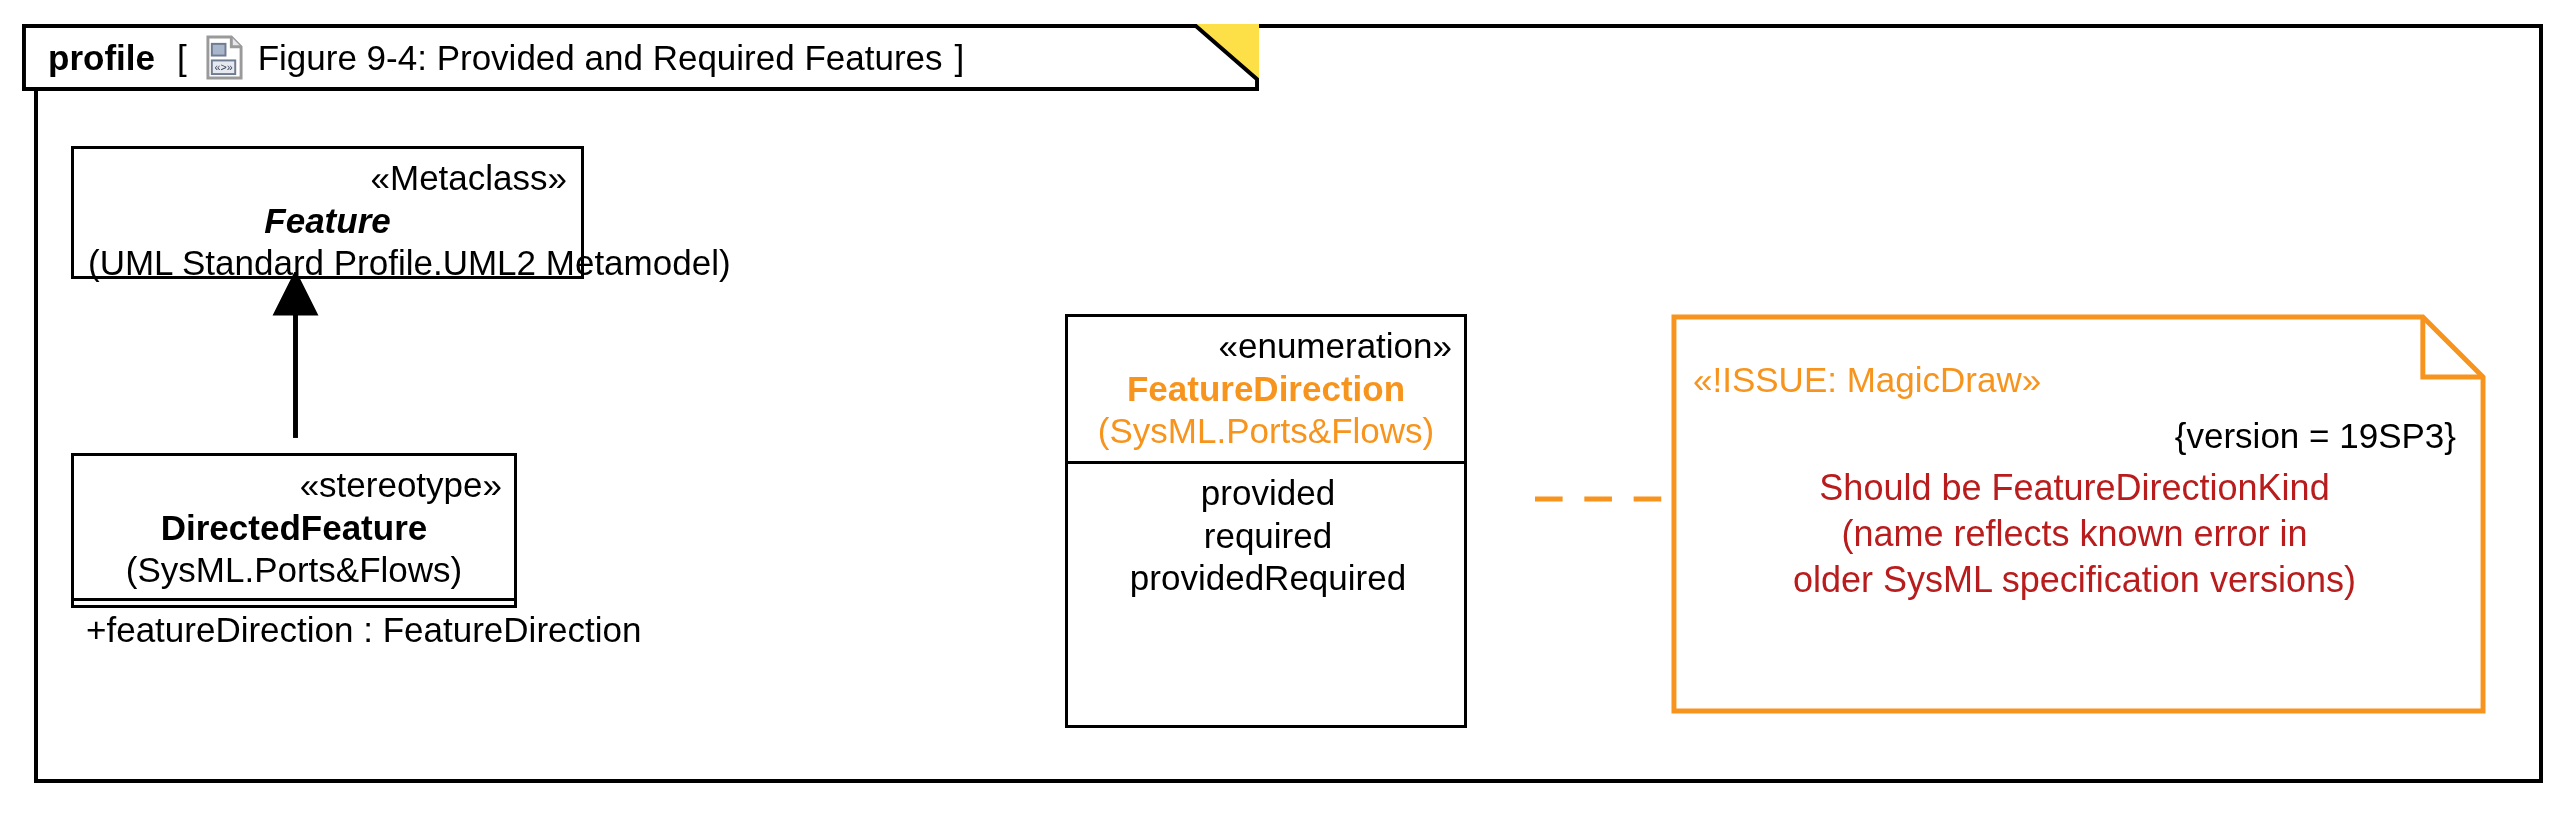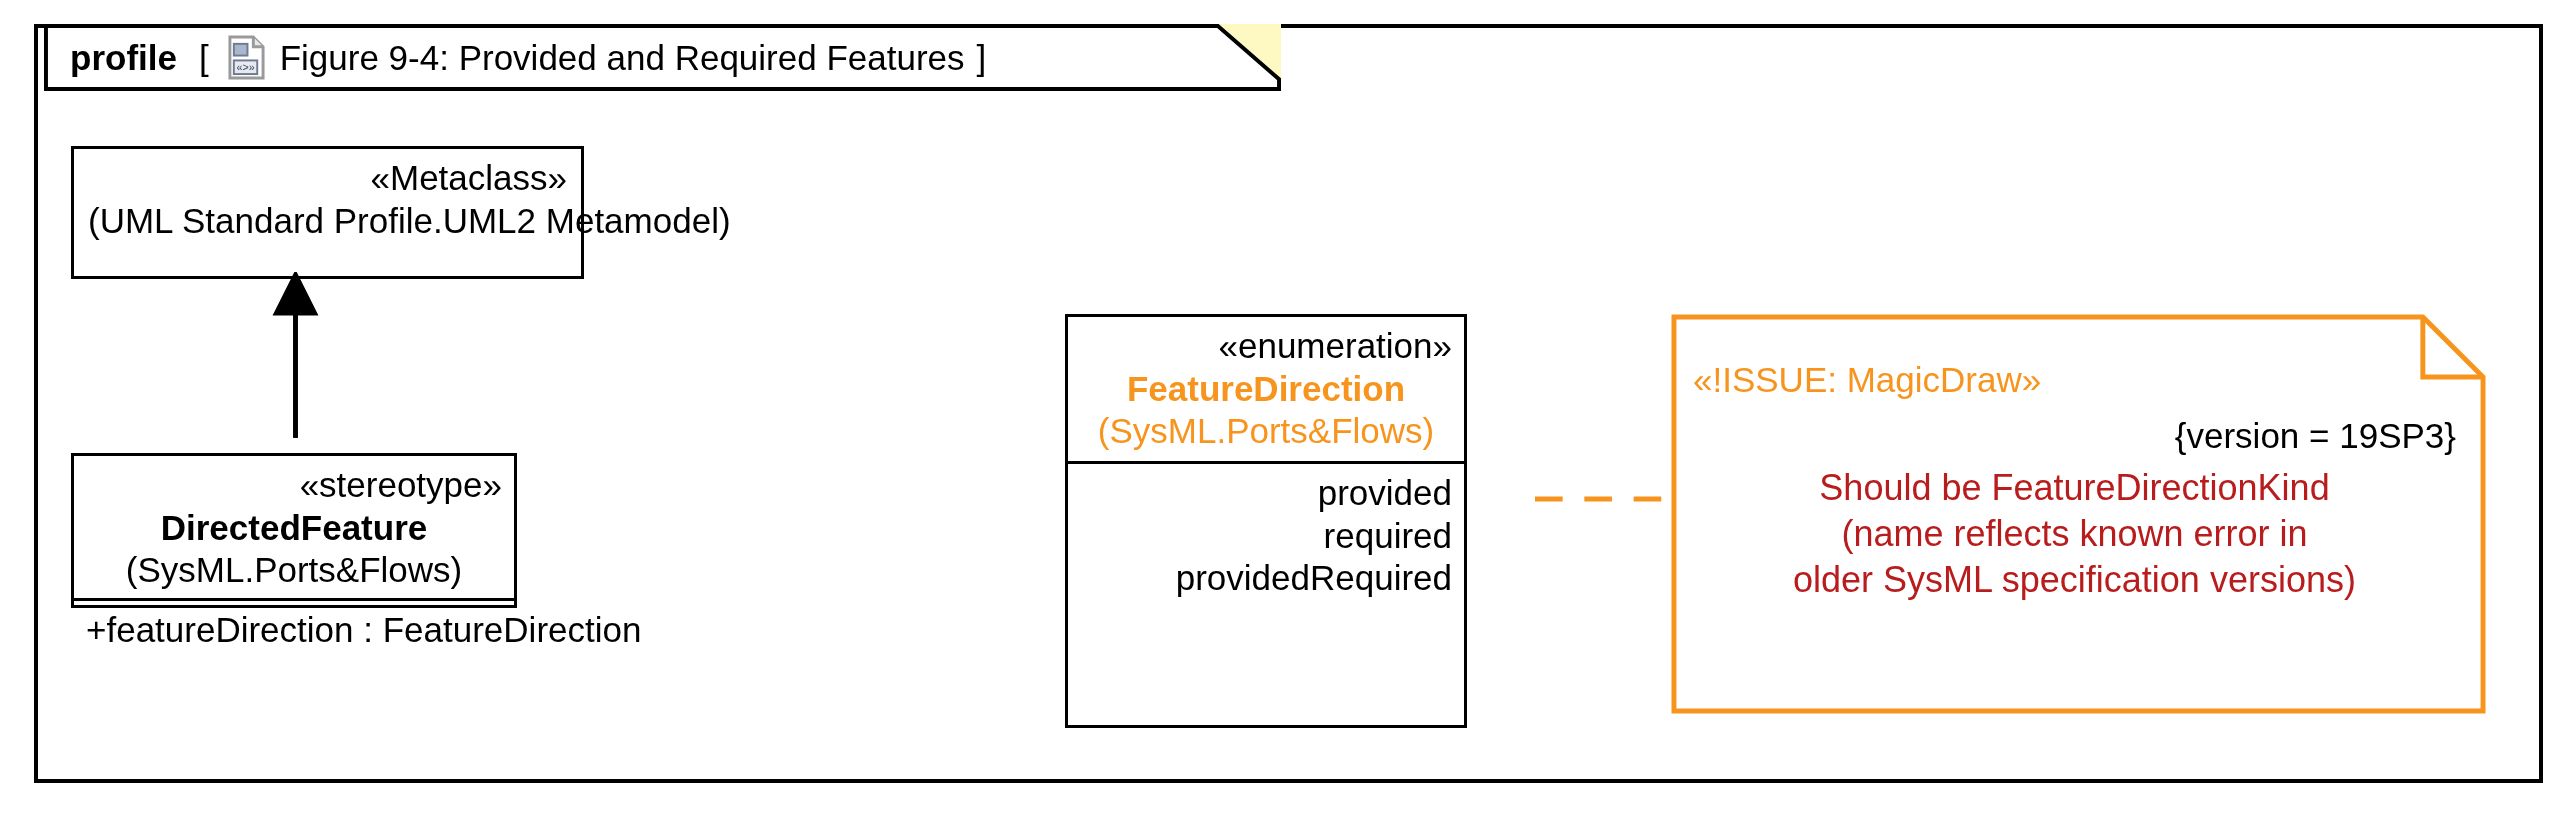--- a/index.html
+++ b/index.html
@@ -27,26 +27,26 @@
     width: 2509px;
     height: 759px;
     border: 4px solid #000000;
     box-sizing: border-box;
     background: #ffffff;
   }
 
   
   .frame-header {
     position: absolute;
-    left: 44px;
+    left: 22px;
     top: 24px;
     height: 67px;
     width: 1237px;
     box-sizing: border-box;
-    background: #fef9c3;
+    background: #fde047;
     z-index: 5;
   }
   .frame-header-shape {
     position: absolute;
     left: 0;
     top: 0;
     width: 100%;
     height: 100%;
   }
   .frame-header-content {
@@ -100,21 +100,21 @@
     border: 3px solid #000000;
   }
   .compartment {
     box-sizing: border-box;
     padding: 6px 14px 8px 14px;
   }
   .compartment.divider-top {
     border-top: 3px solid #000000;
   }
   .ctr { text-align: center; }
-  .lft { text-align: right; }
+  .lft { text-align: center; }
 
   .line {
     font-size: 35px;
     color: #000000;
     line-height: 1.22;
     white-space: nowrap;
   }
   .line.stereo { font-weight: normal; text-align: right; }
   .line.name-bold { font-weight: bold; }
   .line.name-bold-italic { font-weight: bold; font-style: italic; }
@@ -242,20 +242,21 @@
       </span>
 
       <span class="diagram-title">Figure 9-4: Provided and Required Features</span>
       <span class="bracket bracket-right">]</span>
     </div>
   </div>
 
   <div class="uml-box" id="box-metaclass">
     <div class="compartment ctr">
       <div class="line stereo">«Metaclass»</div>
+      <div class="line name-bold-italic">Feature</div>
       <div class="line qname">(UML Standard Profile.UML2 Metamodel)</div>
     </div>
   </div>
 
   <svg class="connector" id="gen-arrow" viewBox="0 0 80 168">
     <line x1="40" y1="168" x2="40" y2="40" stroke="#000000" stroke-width="5"></line>
     <polygon points="40,2 20,42 60,42" fill="#000000" stroke="#000000" stroke-width="4"></polygon>
   </svg>
 
   <div class="uml-box" id="box-stereotype">

